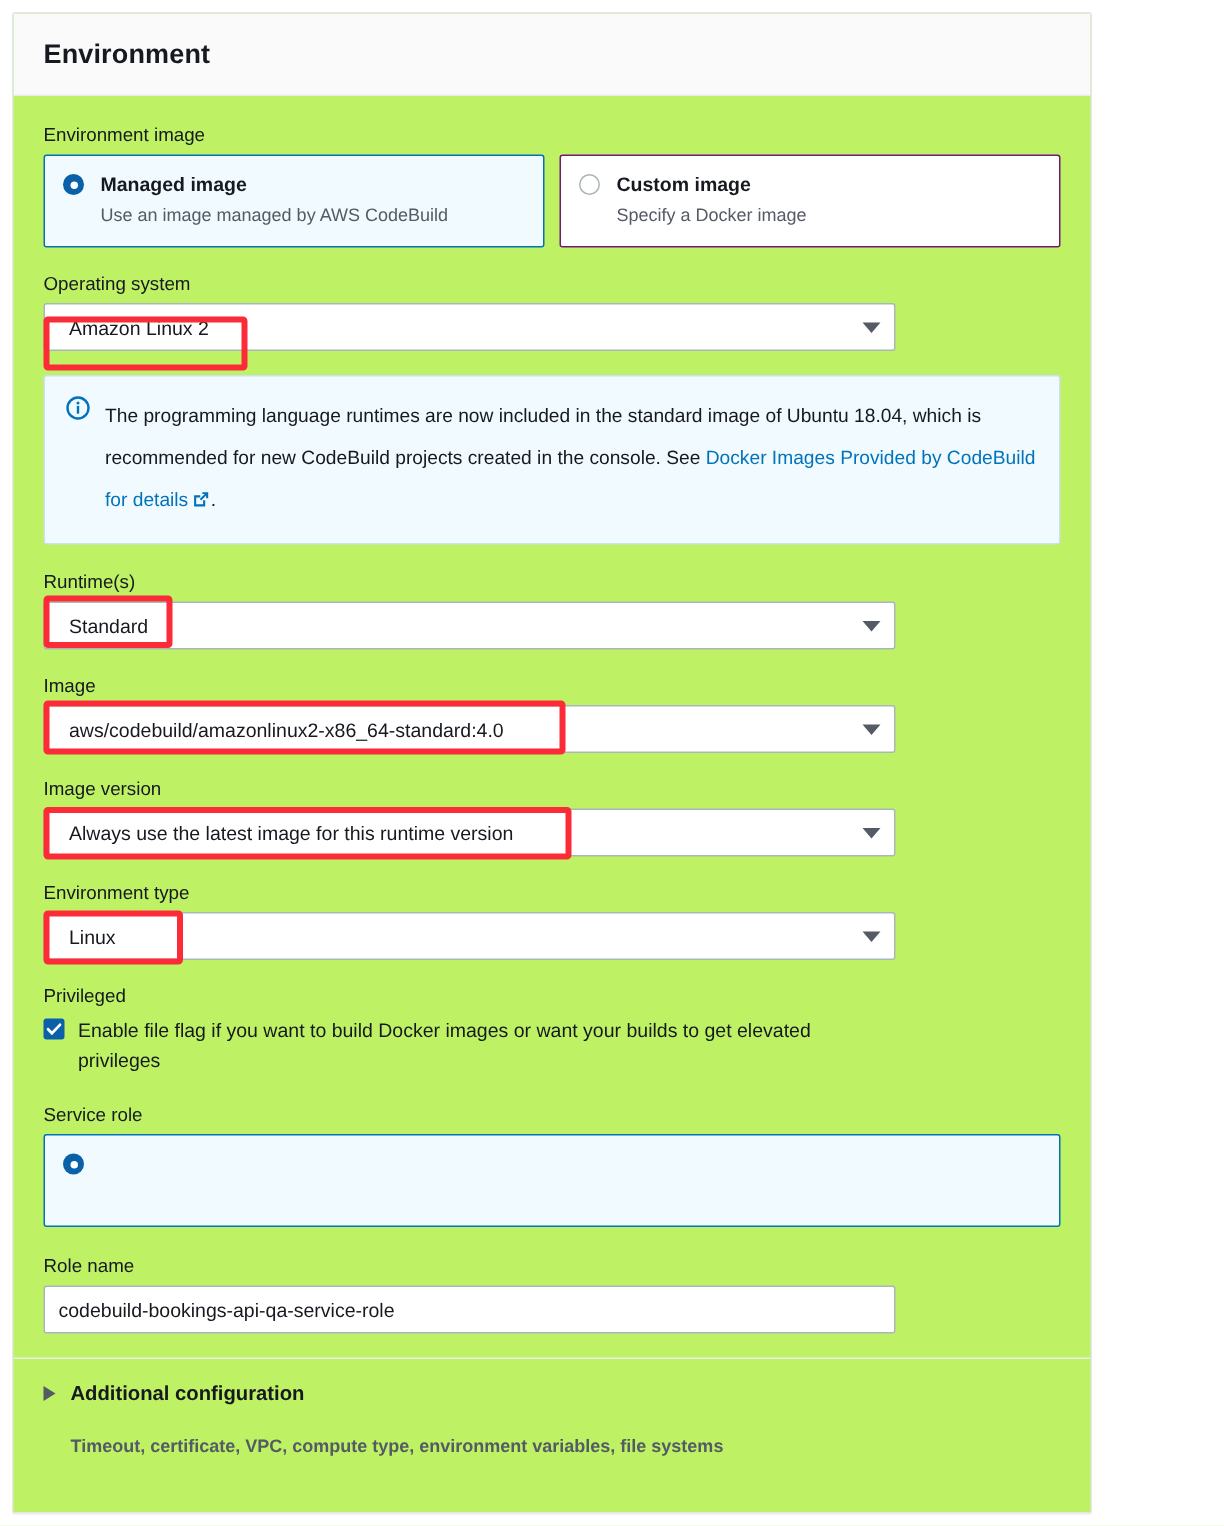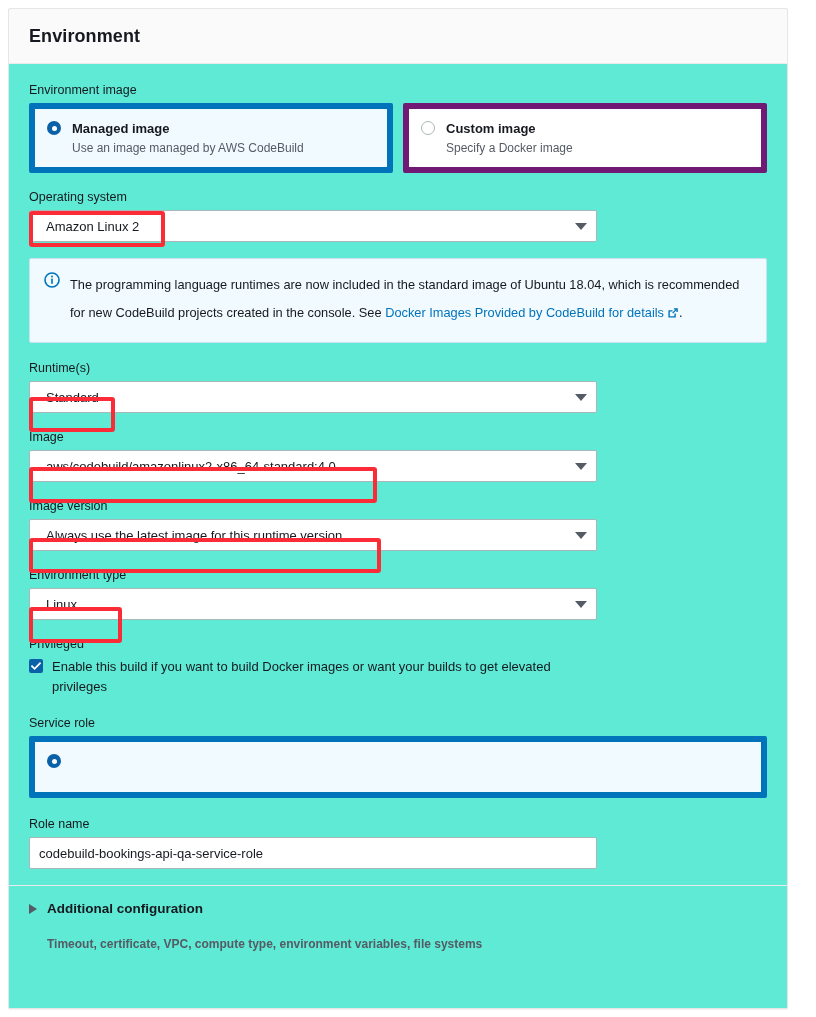--- a/index.html
+++ b/index.html
@@ -20,23 +20,23 @@
     width: 816px;
     height: 1017px;
     background: #ffffff;
   }
 
   
   .card {
     position: absolute;
     left: 8px;
     top: 8px;
-    width: 780px;
+    width: 720px;
     height: 1001px;
-    background: #5eead4;
+    background: #bef264;
     border: 1px solid #e4e6e8;
     border-radius: 2px;
     box-sizing: border-box;
     box-shadow: 0 1px 1px rgba(0,28,36,0.06);
     overflow: hidden;
   }
 
   .card-header {
     height: 55px;
     background: #fafafa;
@@ -66,21 +66,21 @@
   }
   .form-group { margin-bottom: 16px; }
 
   
   .tile-row {
     display: flex;
     gap: 10px;
   }
   .tile {
     flex: 1;
-    border: 6px solid #701a75;
+    border: 1px solid #701a75;
     border-radius: 2px;
     box-sizing: border-box;
     padding: 10px 12px 11px 12px;
     display: flex;
     align-items: flex-start;
     background: #ffffff;
     min-height: 62px;
   }
   .tile.selected {
     border-color: #0073bb;
@@ -364,21 +364,21 @@
       </div>
 
       <div class="form-group">
         <div class="field-label">Privileged</div>
         <div class="checkbox-row">
           <span class="checkbox">
             <svg width="10" height="10" viewBox="0 0 10 10" aria-hidden="true">
               <path d="M1 5.2l2.6 2.6L9 2.2" fill="none" stroke="#ffffff" stroke-width="1.8" stroke-linecap="square"></path>
             </svg>
           </span>
-          <span class="checkbox-label">Enable this build if you want to build Docker images or want your builds to get elevated privileges</span>
+          <span class="checkbox-label">Enable file flag if you want to build Docker images or want your builds to get elevated privileges</span>
         </div>
       </div>
 
       <div class="form-group" style="margin-top:18px;">
         <div class="field-label">Service role</div>
         <div class="tile-row">
 
           <div class="tile selected">
             <span class="radio checked"></span>
           </div>

